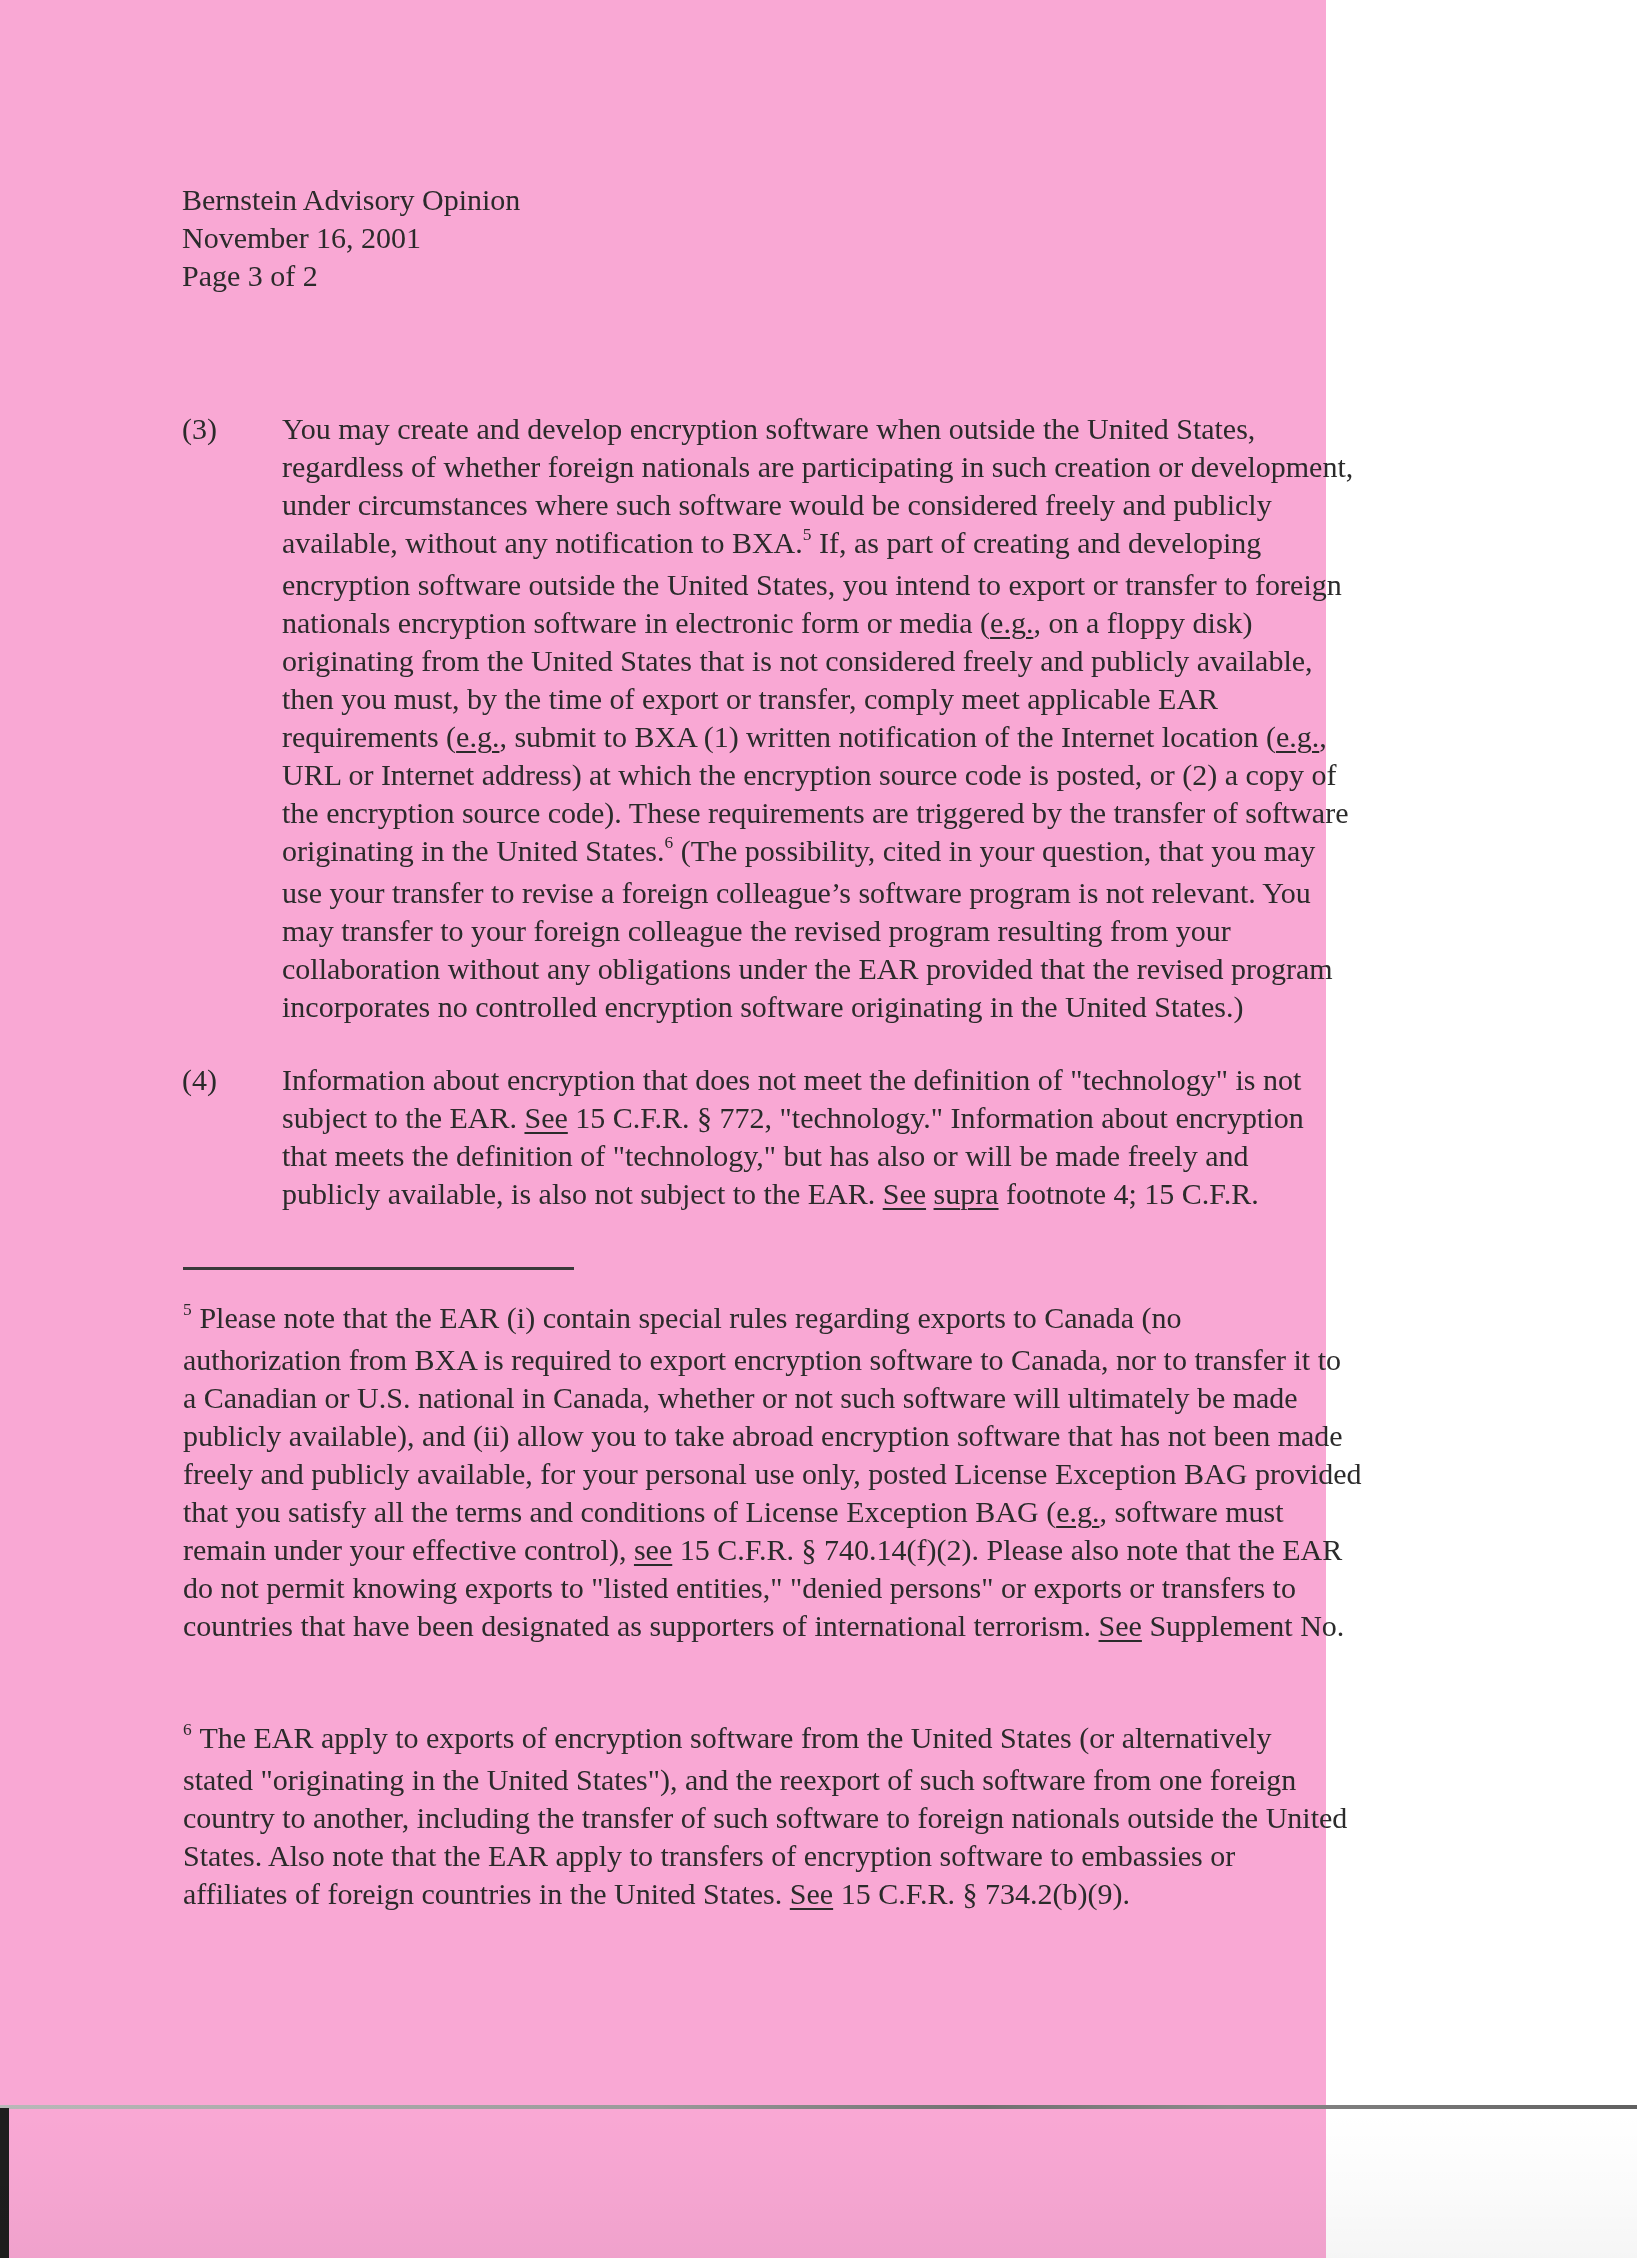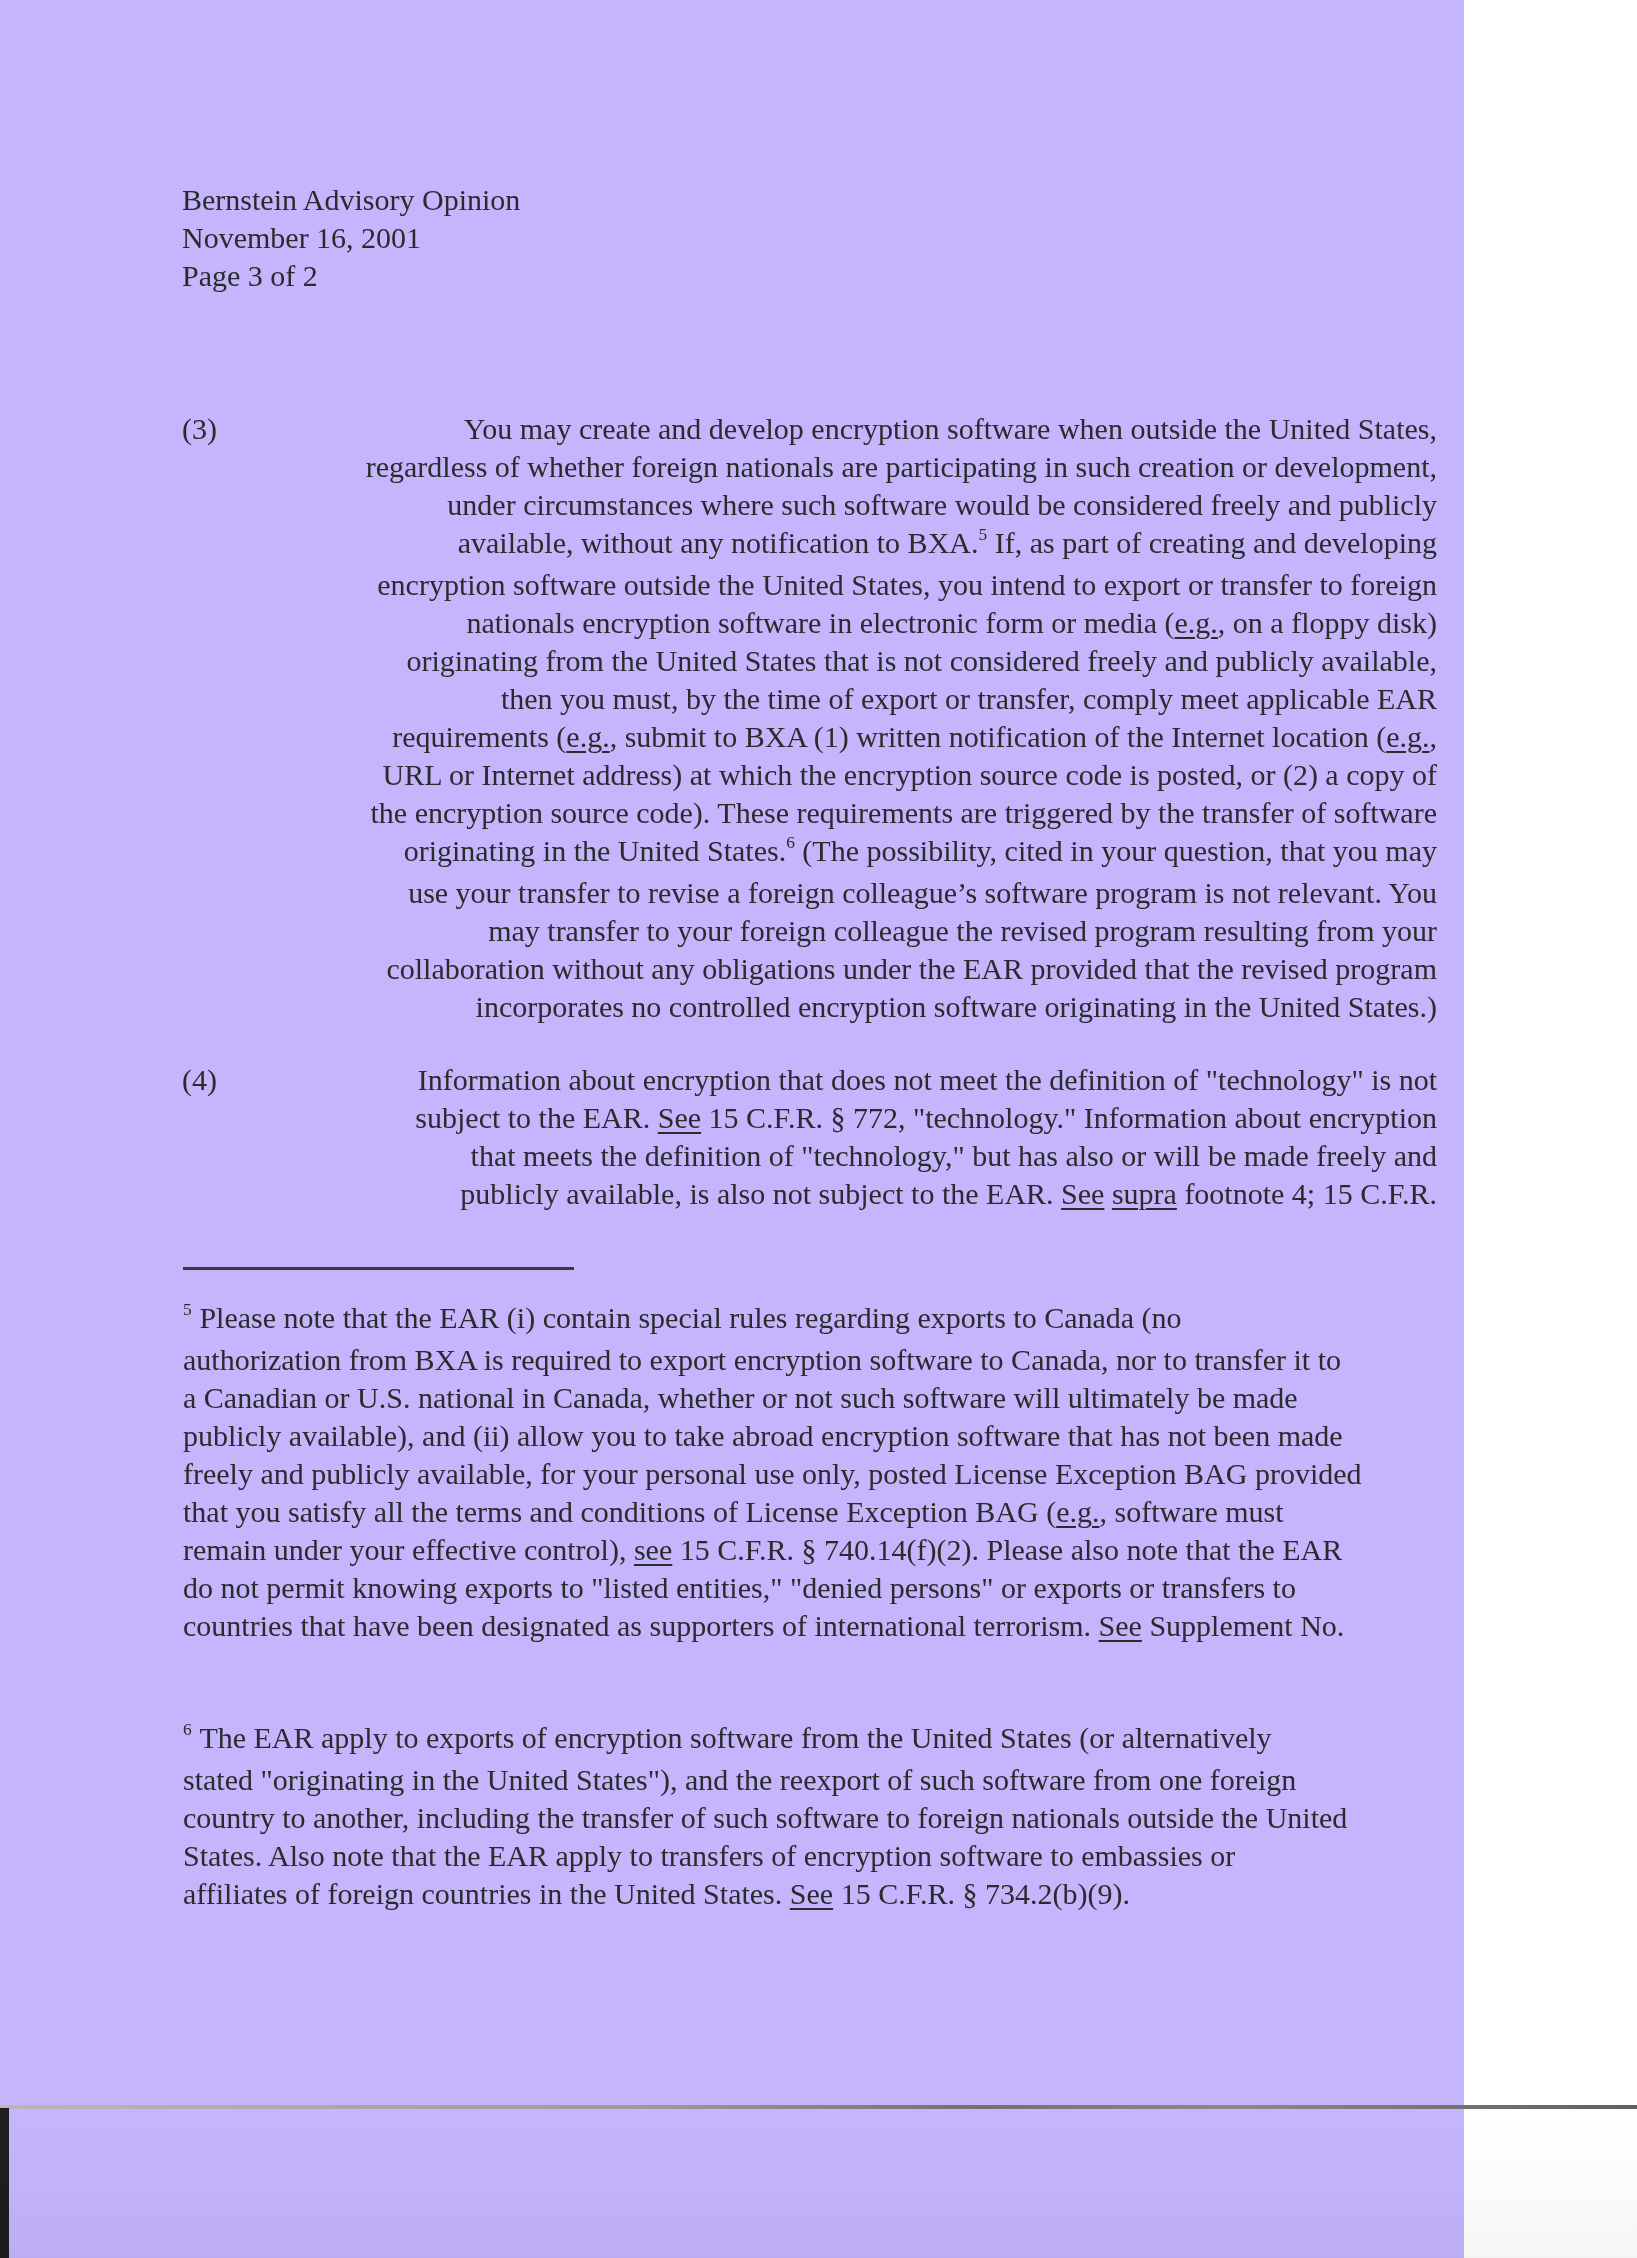--- a/index.html
+++ b/index.html
@@ -11,23 +11,23 @@
       width: 1638px;
       height: 2258px;
       position: relative;
       overflow: hidden;
       font-family: "Liberation Serif", "DejaVu Serif", serif;
       color: #2b2b2b;
     }
     .page {
       position: absolute;
       left: 0; top: 0;
-      width: 1464px;
+      width: 1326px;
       height: 2258px;
-      background: #c4b5fd;
+      background: #f9a8d4;
     }
     .header {
       position: absolute;
       left: 182px;
       top: 181px;
       font-size: 30px;
       line-height: 38px;
     }
     .header div { white-space: nowrap; }
     .para {
@@ -39,21 +39,21 @@
     }
     .para .marker {
       position: absolute;
       left: 0;
       top: 0;
     }
     .para .body {
       margin-left: 100px;
       width: 1155px;
     }
-    .para .body .ln { display: block; white-space: nowrap; text-align: right; }
+    .para .body .ln { display: block; white-space: nowrap; }
     .u { text-decoration: underline; text-underline-offset: 3.9px; text-decoration-thickness: 1.9px; }
     sup { font-size: 17.4px; vertical-align: 0; position: relative; top: -12.6px; }
     .sep {
       position: absolute;
       left: 183px;
       top: 1267px;
       width: 391px;
       height: 2.9px;
       background: #3a3a3a;
     }

